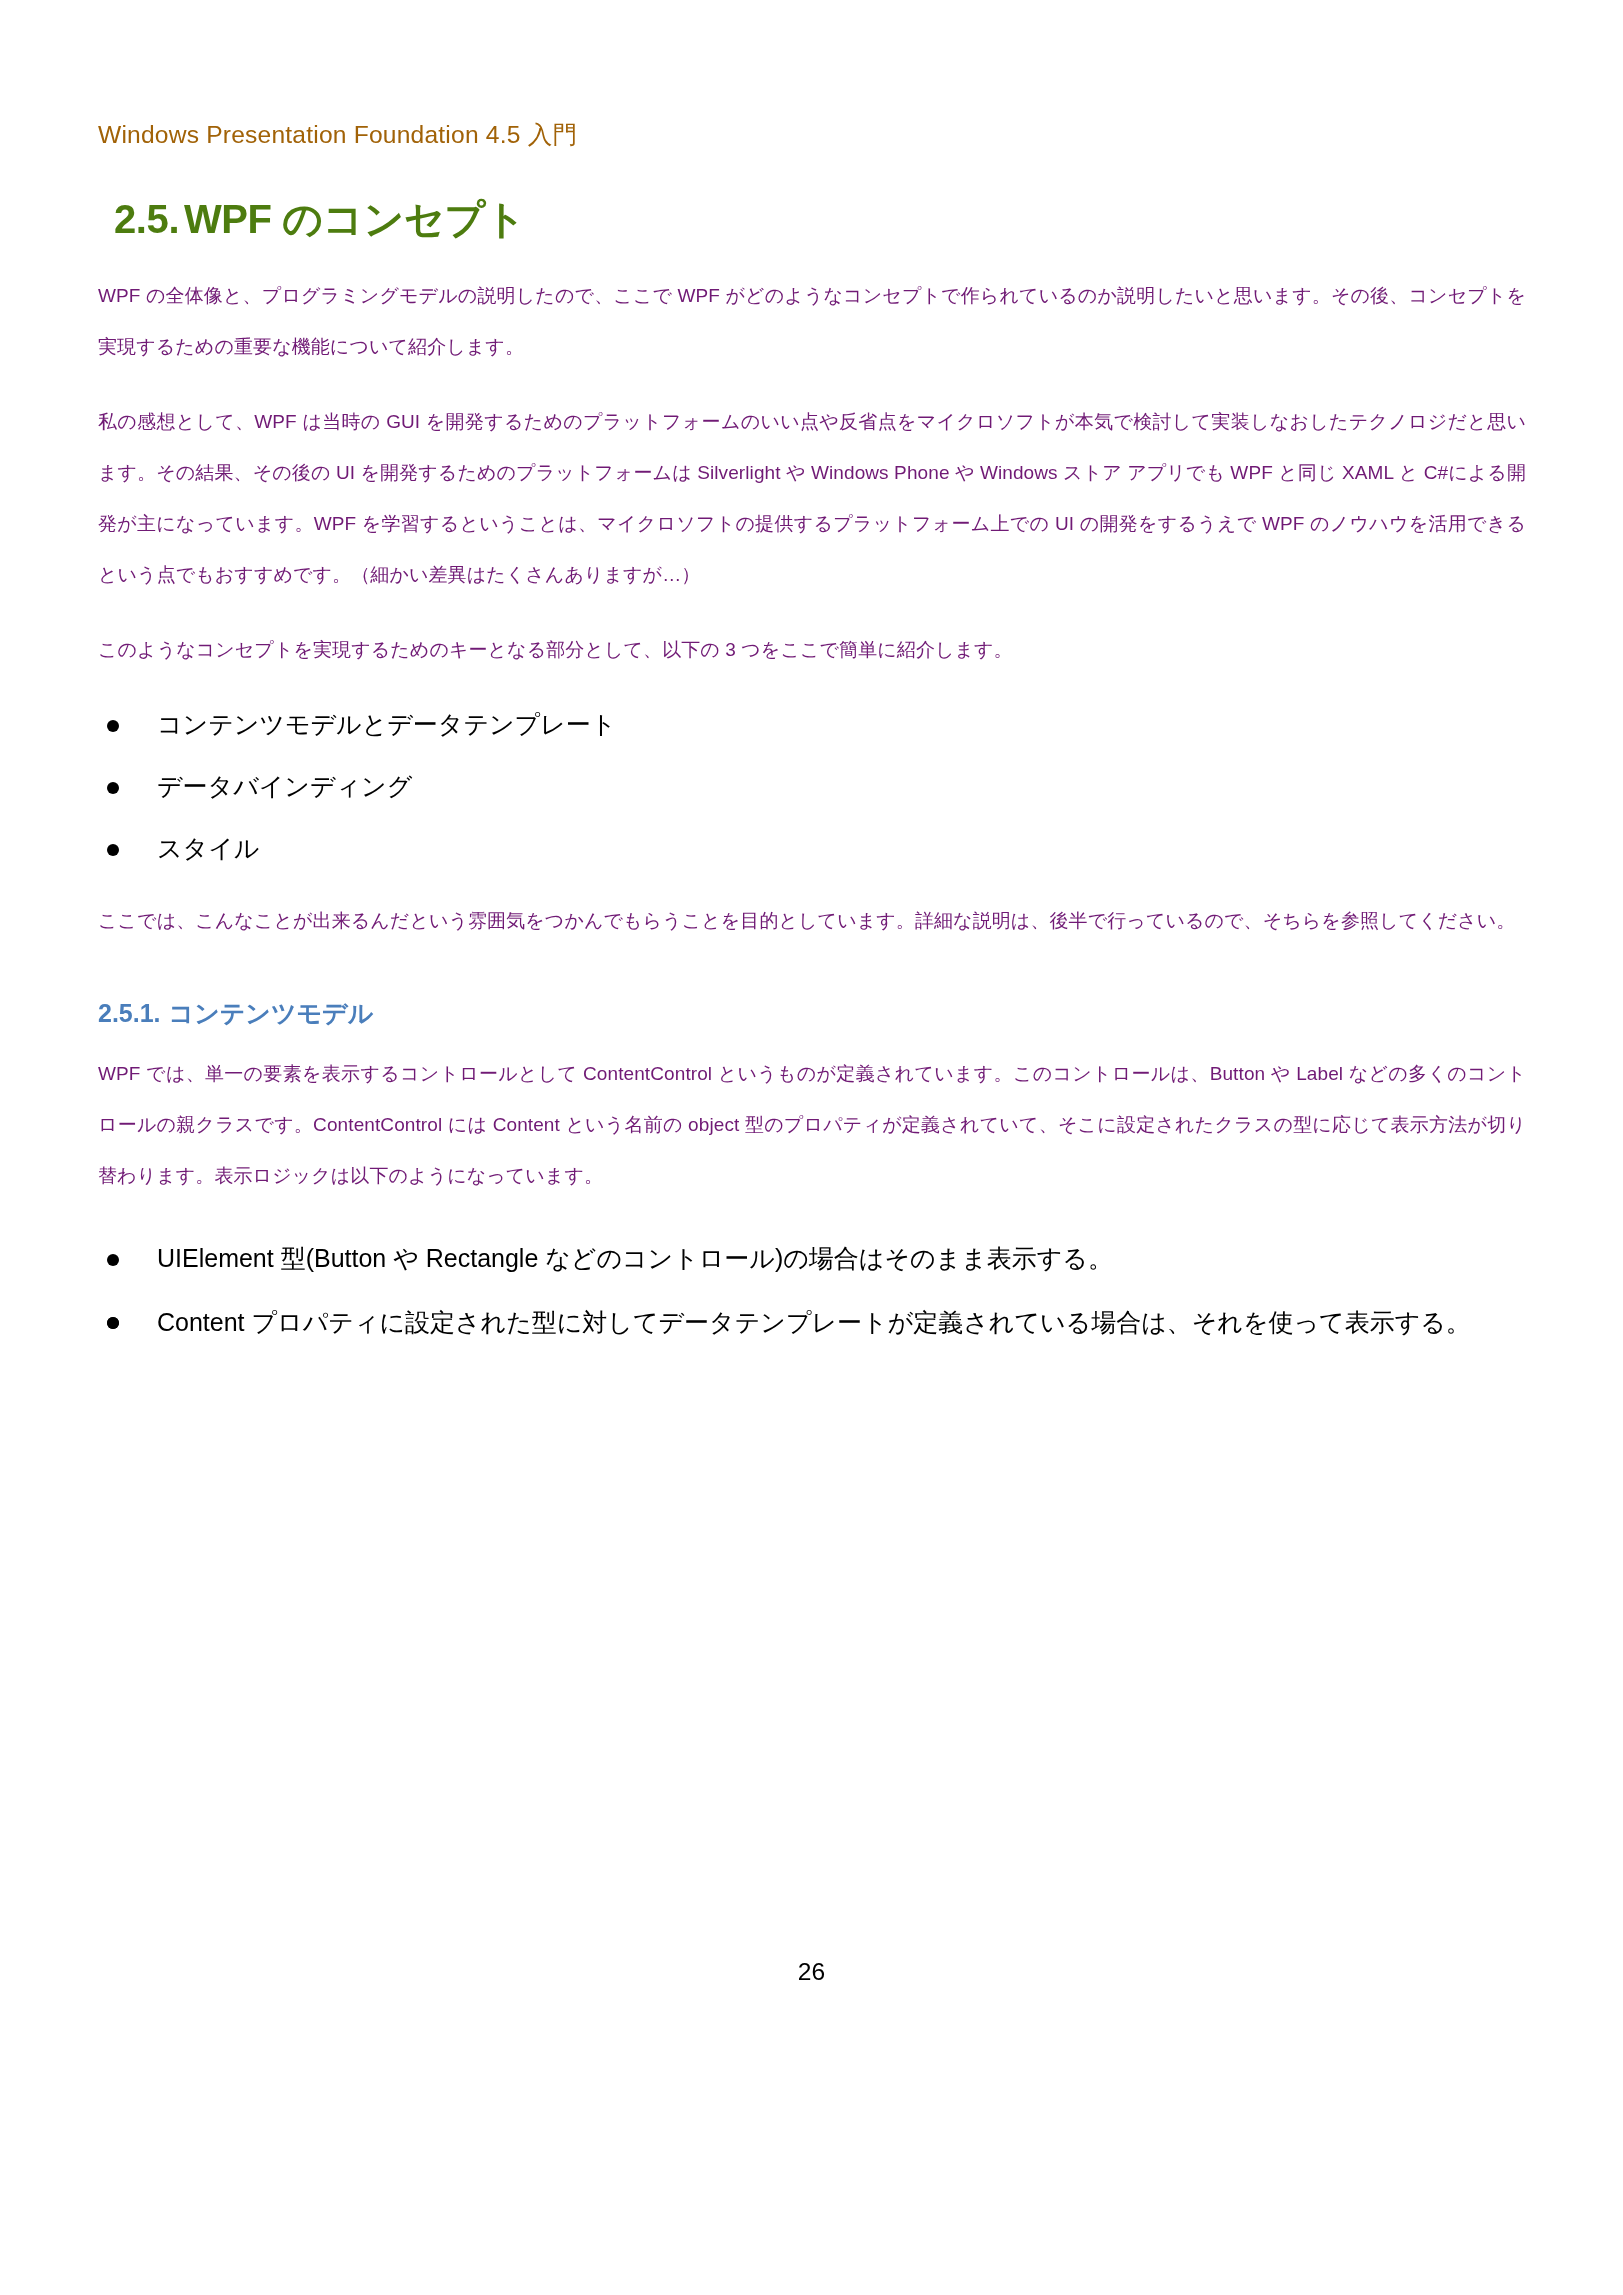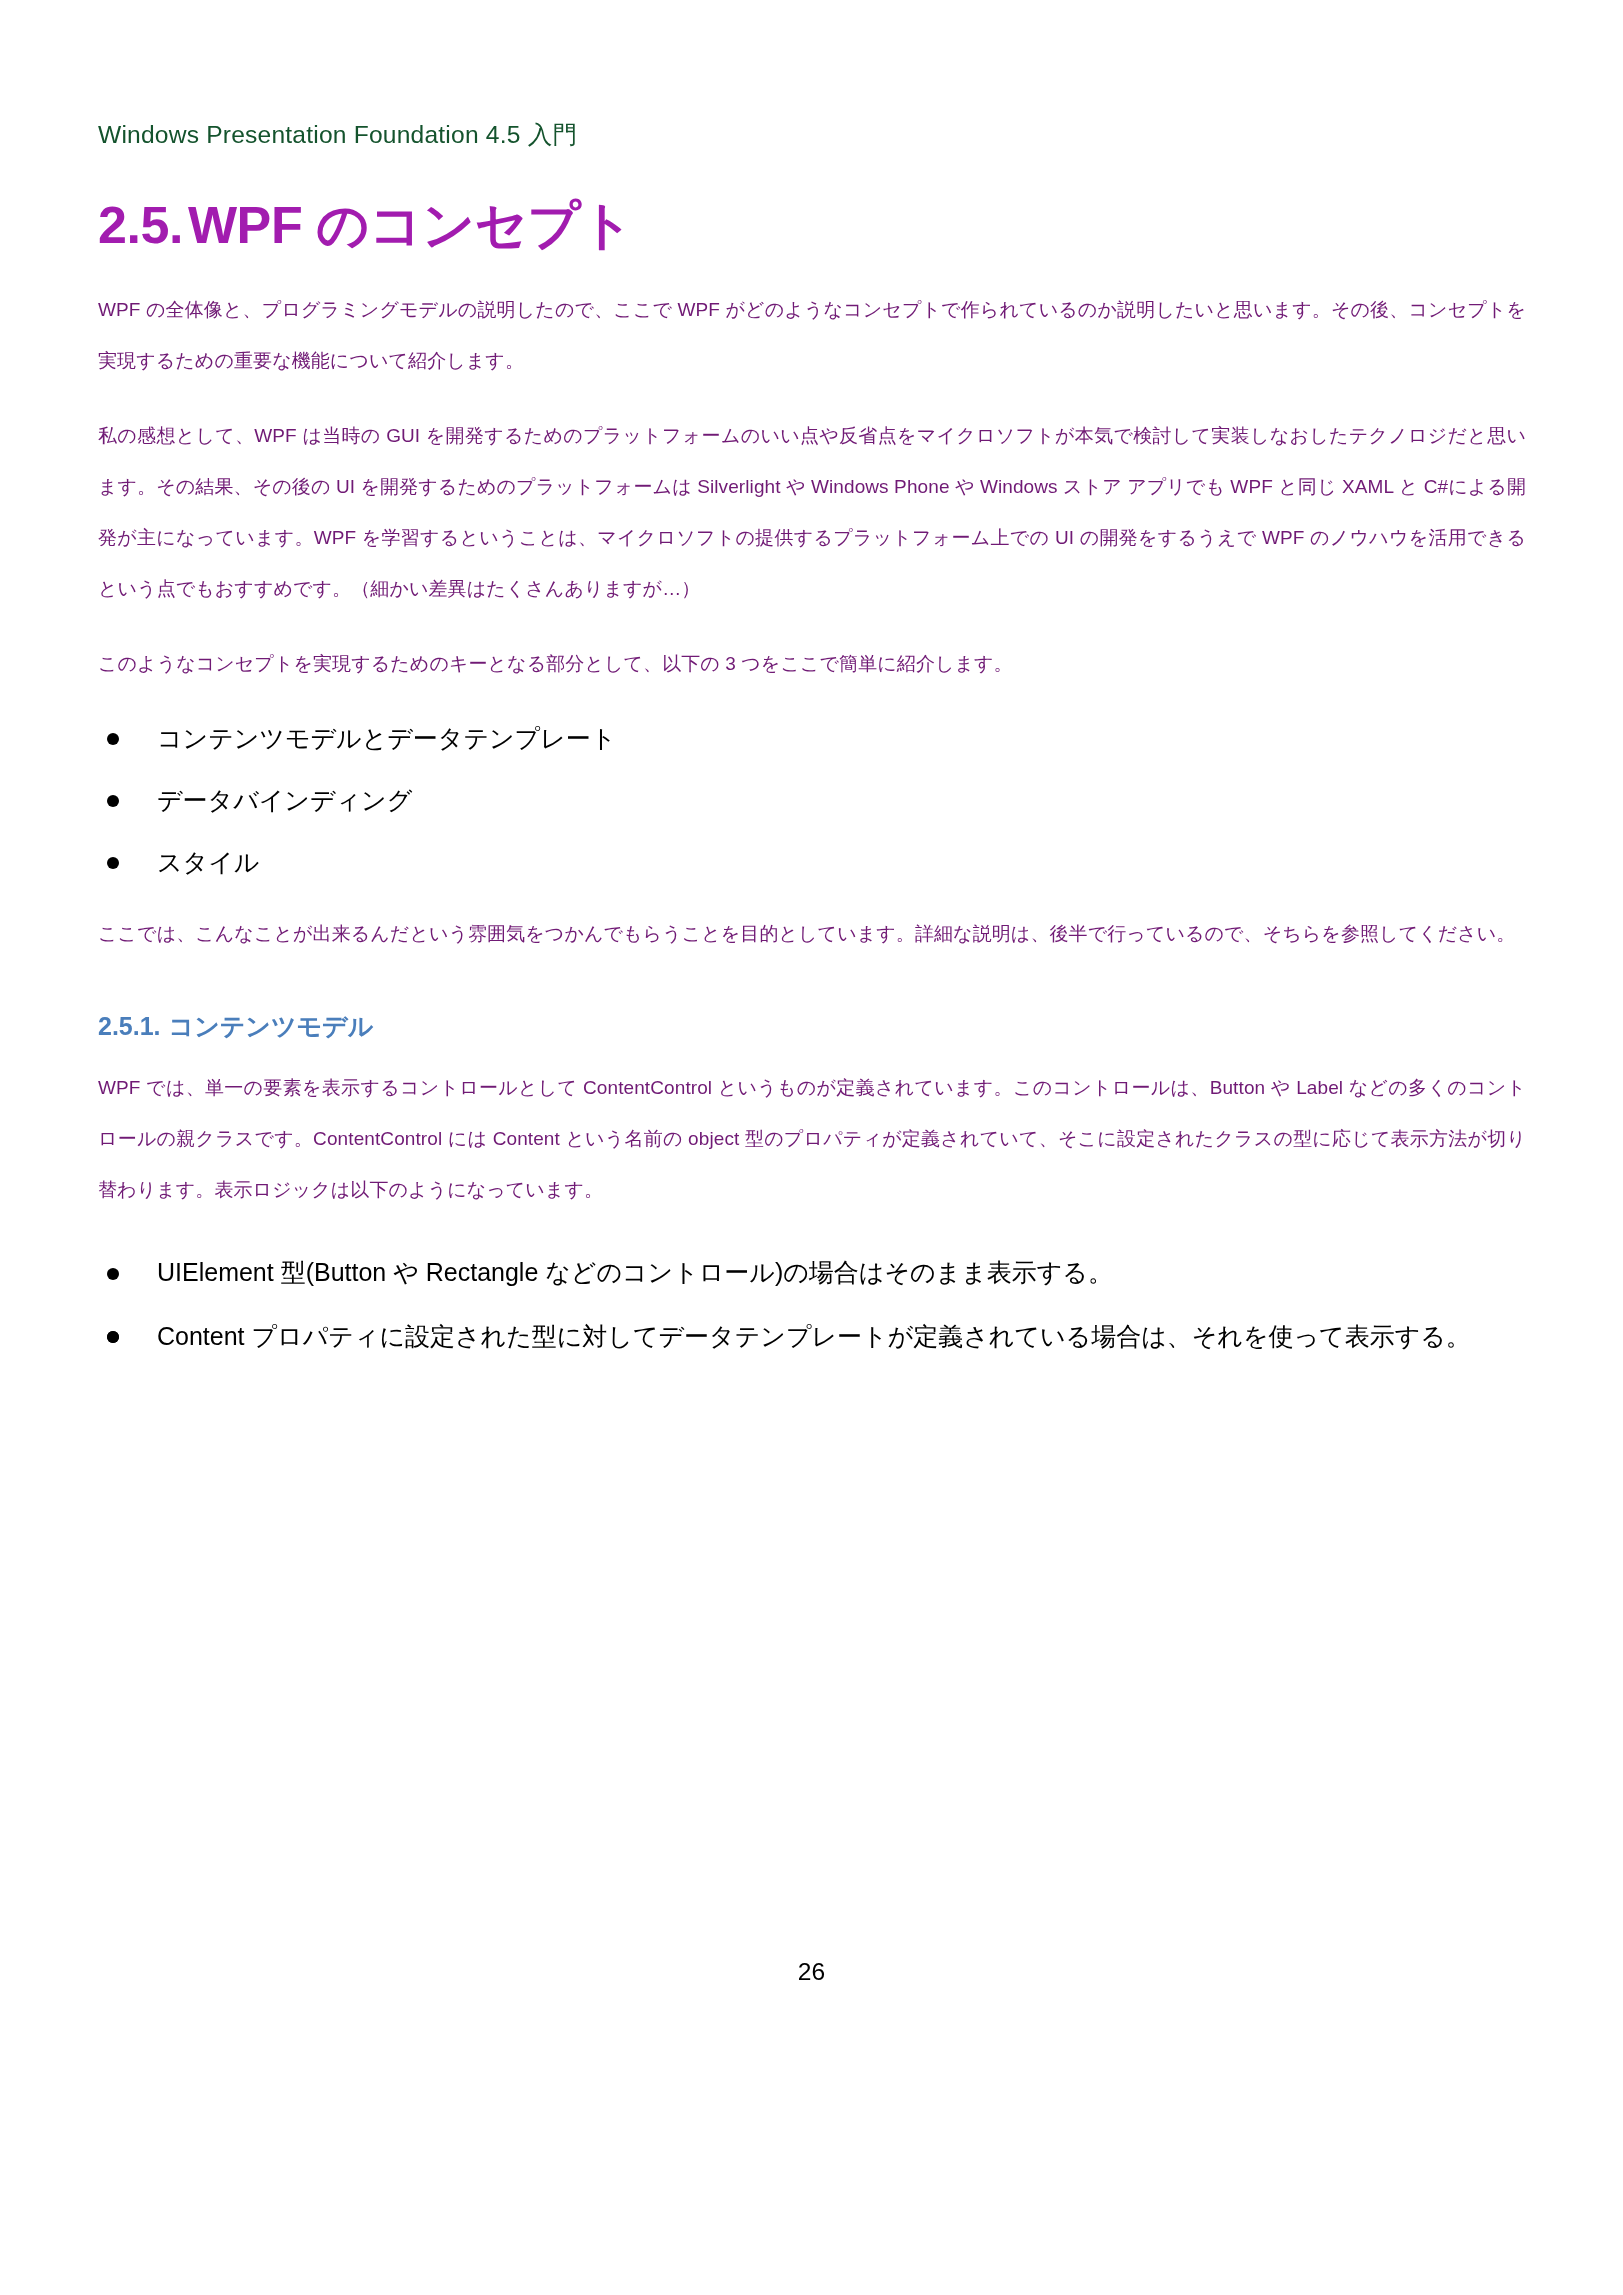--- a/index.html
+++ b/index.html
@@ -26,33 +26,33 @@
     position: absolute;
     left: 98px;
     top: 0;
     width: 1428px;
   }
 
   
   .running-header {
     font-size: 24.6px;
     line-height: 1.2;
-    color: #14532d;
+    color: #a16207;
     letter-spacing: 0.2px;
     padding-top: 120px;
     font-weight: 400;
   }
 
   
   .h1 {
-    color: #a21caf;
-    font-size: 52px;
+    color: #4d7c0f;
+    font-size: 40px;
     font-weight: 700;
     letter-spacing: -0.4px;
-    margin: 46px 0 0 0;
+    margin: 46px 0 0 16px;
     line-height: 1.15;
   }
   .h1 .num { margin-right: 4.8px; }
 
   .h2 {
     color: #4a7ebb;
     font-size: 25px;
     font-weight: 700;
     letter-spacing: 0px;
     margin: 52px 0 0 0;

